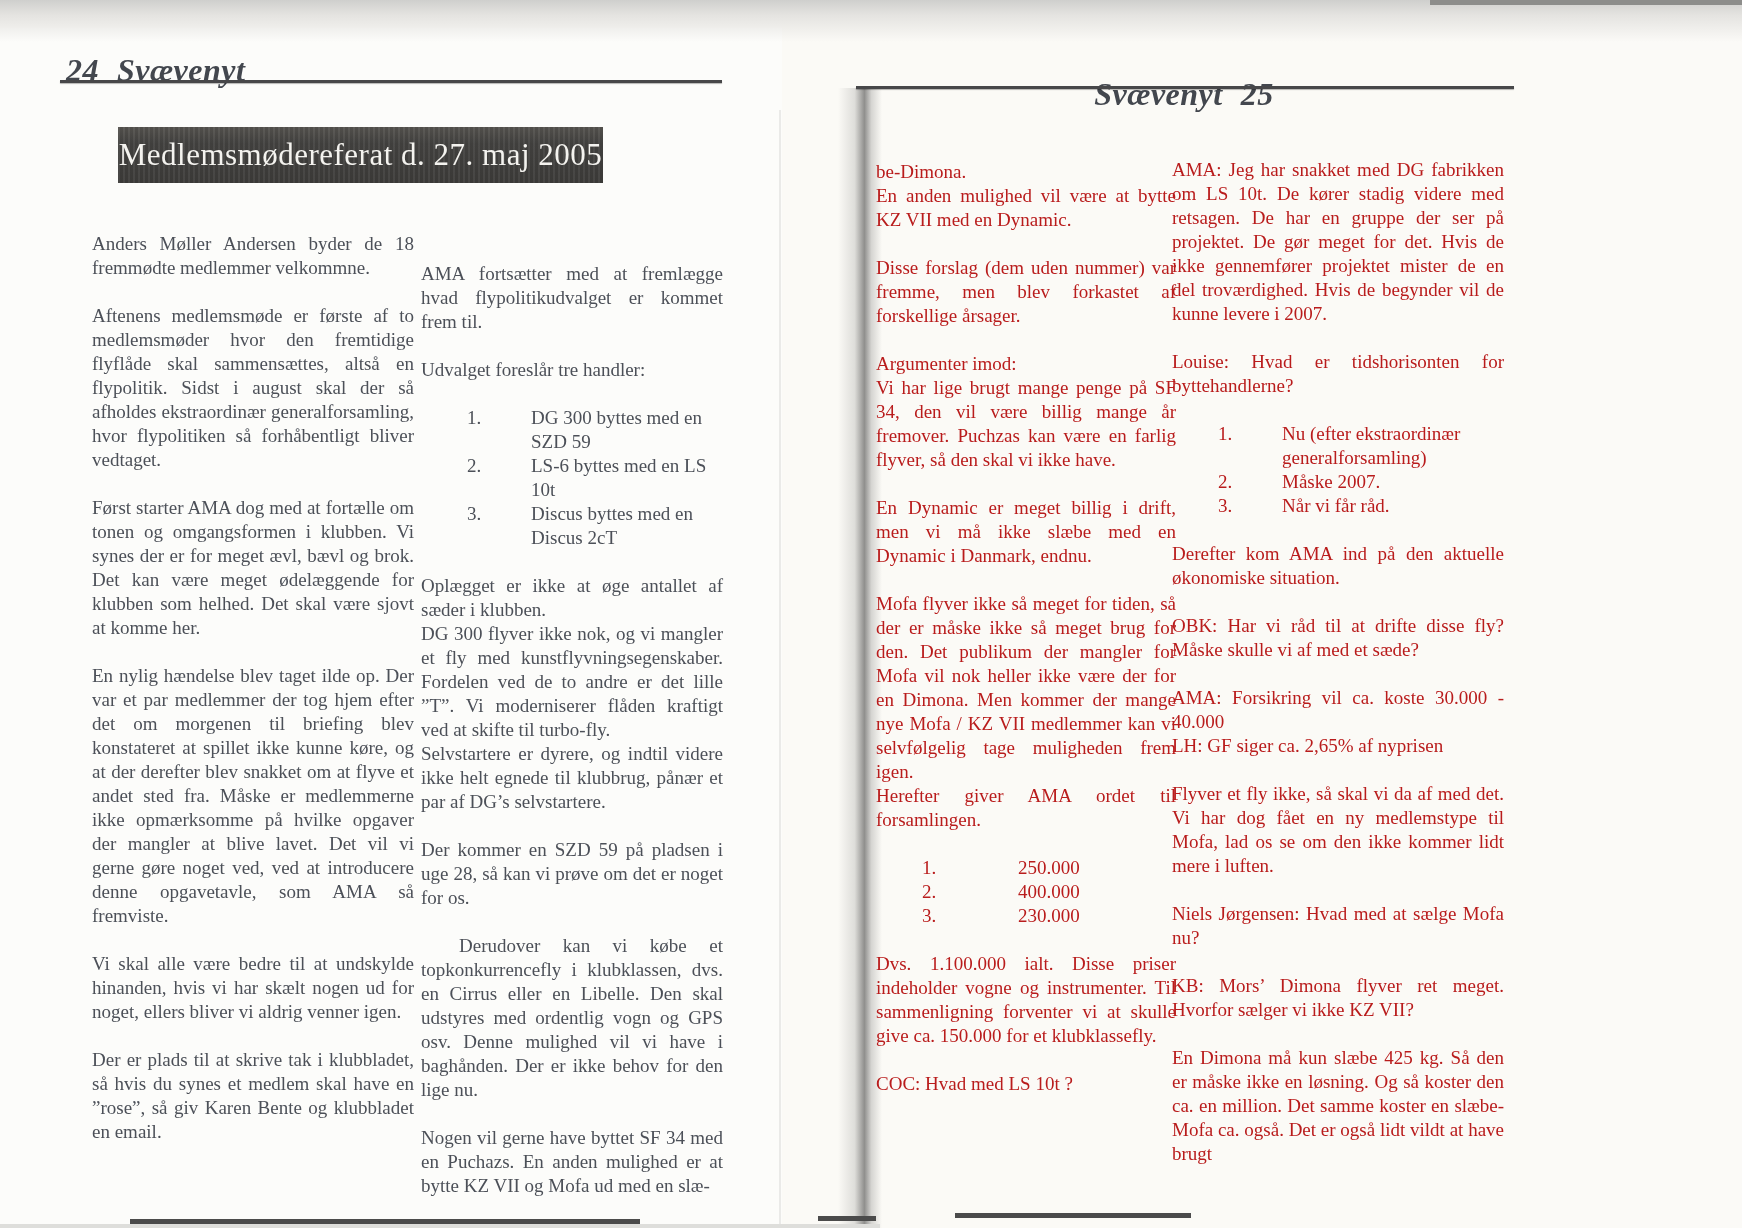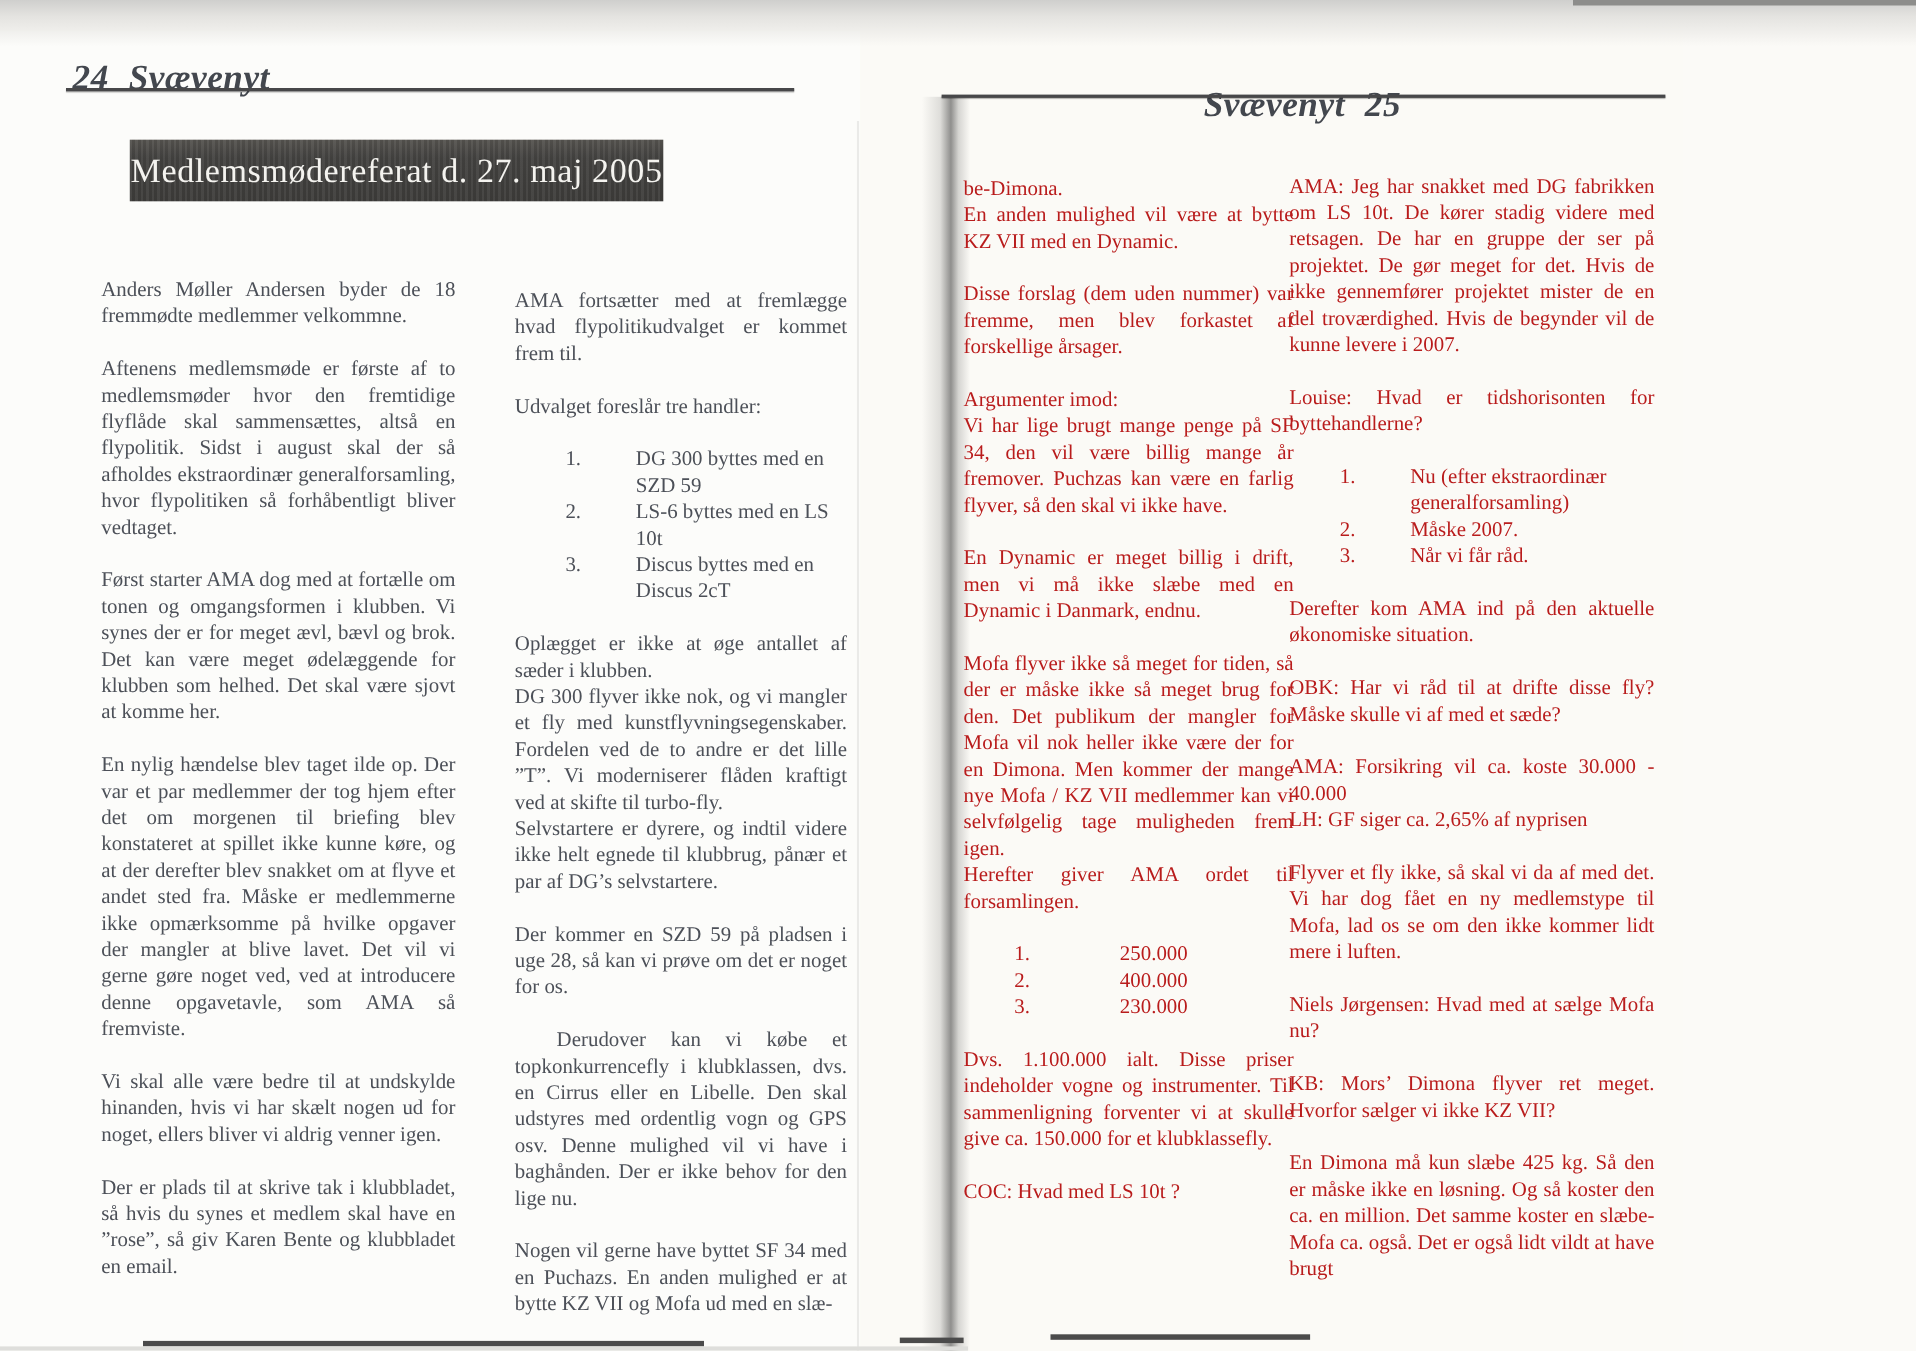--- a/index.html
+++ b/index.html
@@ -64,22 +64,22 @@
   .page-right-col{color:#b91c1c;}
   .page-col p{margin:0;}
   .page-col p.gap{margin-top:24px;}
   .page-col p.indent{text-indent:38px;}
   .li{display:flex;margin:0;padding-left:46px;text-align:left;}
   .li .num{flex:0 0 64px;}
   .li .txt{flex:1;}
   .li.price .num{flex:0 0 96px;}
   .list-gap{margin-top:24px;}
 
-  .col-l1{left:92px;top:252px;width:322px;}
-  .col-l2{left:421px;top:262px;width:302px;margin-left:47px;}
+  .col-l1{left:92px;top:232px;width:322px;}
+  .col-l2{left:421px;top:262px;width:302px;}
   .col-r1{left:876px;top:160px;width:300px;}
   .col-r2{left:1172px;top:158px;width:332px;}
 </style>
 </head>
 <body>
 
 <div>
 
   <div class="page-left-bg"></div>
   <div class="page-right-bg"></div>

